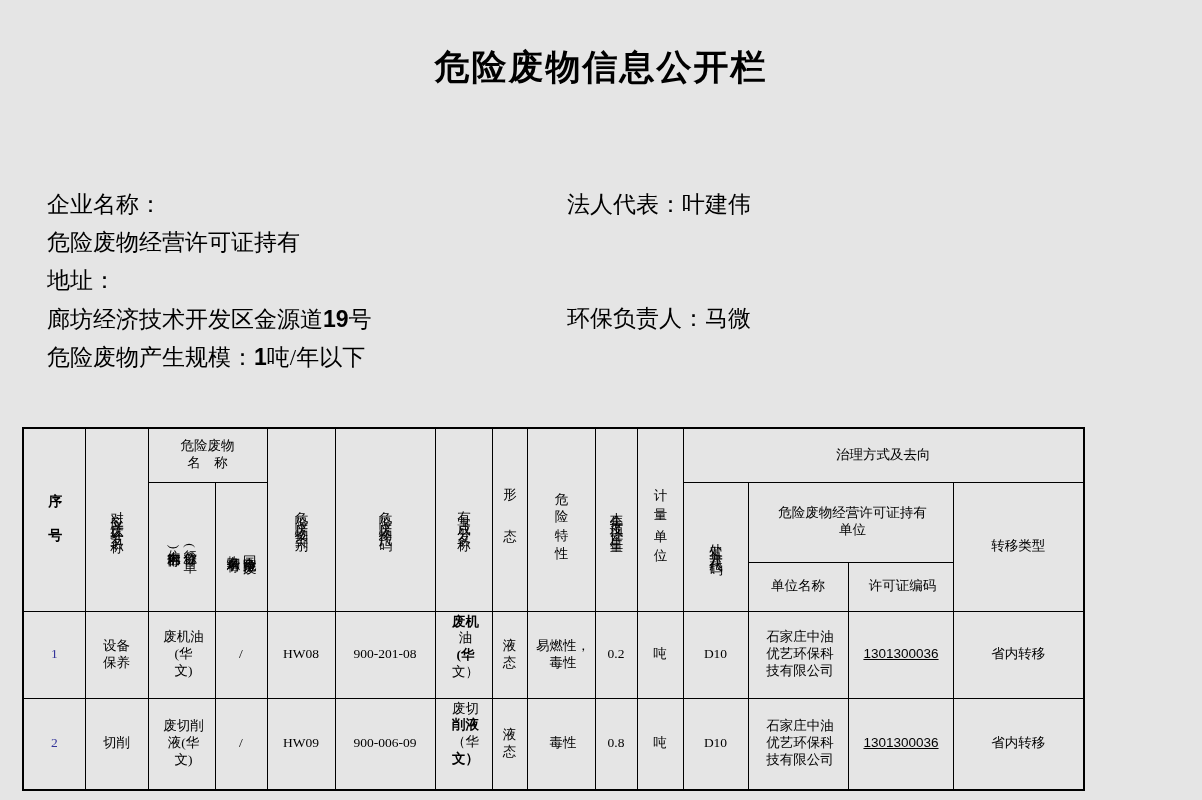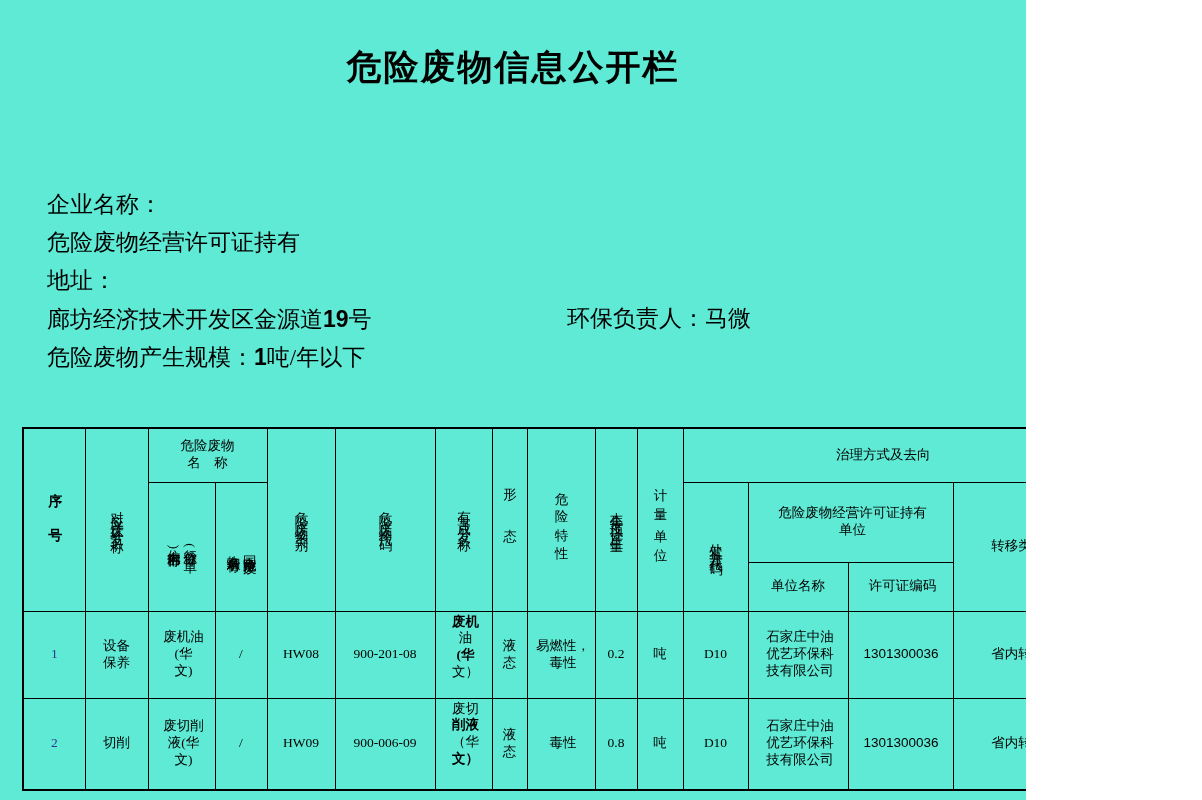--- a/index.html
+++ b/index.html
@@ -1,16 +1,16 @@
 <!DOCTYPE html>
 <html><head>
 <meta charset="utf-8">
 <style>
   html,body{margin:0;padding:0;background:#fff;}
-  #page{position:relative;width:1026px;height:800px;background:#5eead4;overflow:hidden;
+  #page{position:relative;width:1202px;height:800px;background:#e5e5e5;overflow:hidden;
         font-family:"Liberation Serif","DejaVu Serif",serif;color:#000;}
   .b{font-weight:bold;}
   .s{font-family:"Liberation Sans","DejaVu Sans",sans-serif;font-weight:bold;}
   .title{position:absolute;top:44px;left:0;width:100%;text-align:center;
          font-size:35px;font-weight:bold;letter-spacing:2px;}
   .info{position:absolute;top:186px;left:47px;width:1130px;font-size:23px;}
   .line{position:relative;height:38px;line-height:38px;white-space:nowrap;}
   .rcol{position:absolute;left:520px;top:0;}
   .small-note{font-size:13.5px;margin-left:14px;letter-spacing:0.5px;}
   .cursor{display:inline-block;width:2px;height:24px;background:#000;vertical-align:-5px;}
@@ -21,21 +21,21 @@
                font-size:13.5px;text-align:center;vertical-align:middle;overflow:hidden;
                white-space:pre-line;line-height:1.25;}
   .v{writing-mode:vertical-rl;display:inline-block;white-space:pre-line;line-height:1.2;}
   .hb{font-weight:bold;font-size:14px;}
   .grp{font-weight:bold;font-size:14.5px;}
   .left{text-align:center;padding-left:6px !important;}
   .top{vertical-align:top !important;padding-top:2px !important;}
   .seq-num{color:#333399;font-size:14px;}
   .bold-cell{font-weight:bold;font-size:14.5px;line-height:1.2;}
   .code-cell{font-size:15px;}
-  .lic{font-family:"Liberation Sans","DejaVu Sans",sans-serif;font-size:19px;text-align:left;padding-left:3px !important;}
+  .lic{font-family:"Liberation Sans","DejaVu Sans",sans-serif;font-size:19px;text-align:left;padding-left:3px !important;text-decoration:underline;}
   .harm{font-size:14.5px;line-height:1.2;}
   .ls-seq{letter-spacing:2.6em;}
   .ls-stage{letter-spacing:0.32em;}
   .ls-cat{letter-spacing:0.42em;}
   .ls-harm{letter-spacing:0.42em;}
   .ls-form{letter-spacing:3em;}
   .ls-haz{letter-spacing:1.35em;}
   .ls-ann{letter-spacing:0.3em;}
   .ls-unit{letter-spacing:1.5em;}
   .ls-disp{letter-spacing:0.3em;}
@@ -44,20 +44,21 @@
 </head>
 <body>
 
 <div id="page">
 
   <div class="title">危险废物信息公开栏</div>
 
   <div class="info">
     <div class="line">
       <span>企业名称：</span>
+      <span class="rcol">法人代表：叶建伟</span>
     </div>
     <div class="line">危险废物经营许可证持有</div>
     <div class="line">地址：</div>
     <div class="line">
       <span><span>廊坊经济技术开发区金源道</span><span class="s">19</span><span>号</span></span>
       <span class="rcol">环保负责人：马微</span>
     </div>
     <div class="line"><span>危险废物产生规模：</span><span class="s">1</span><span>吨/年以下</span></div>
   </div>
 

